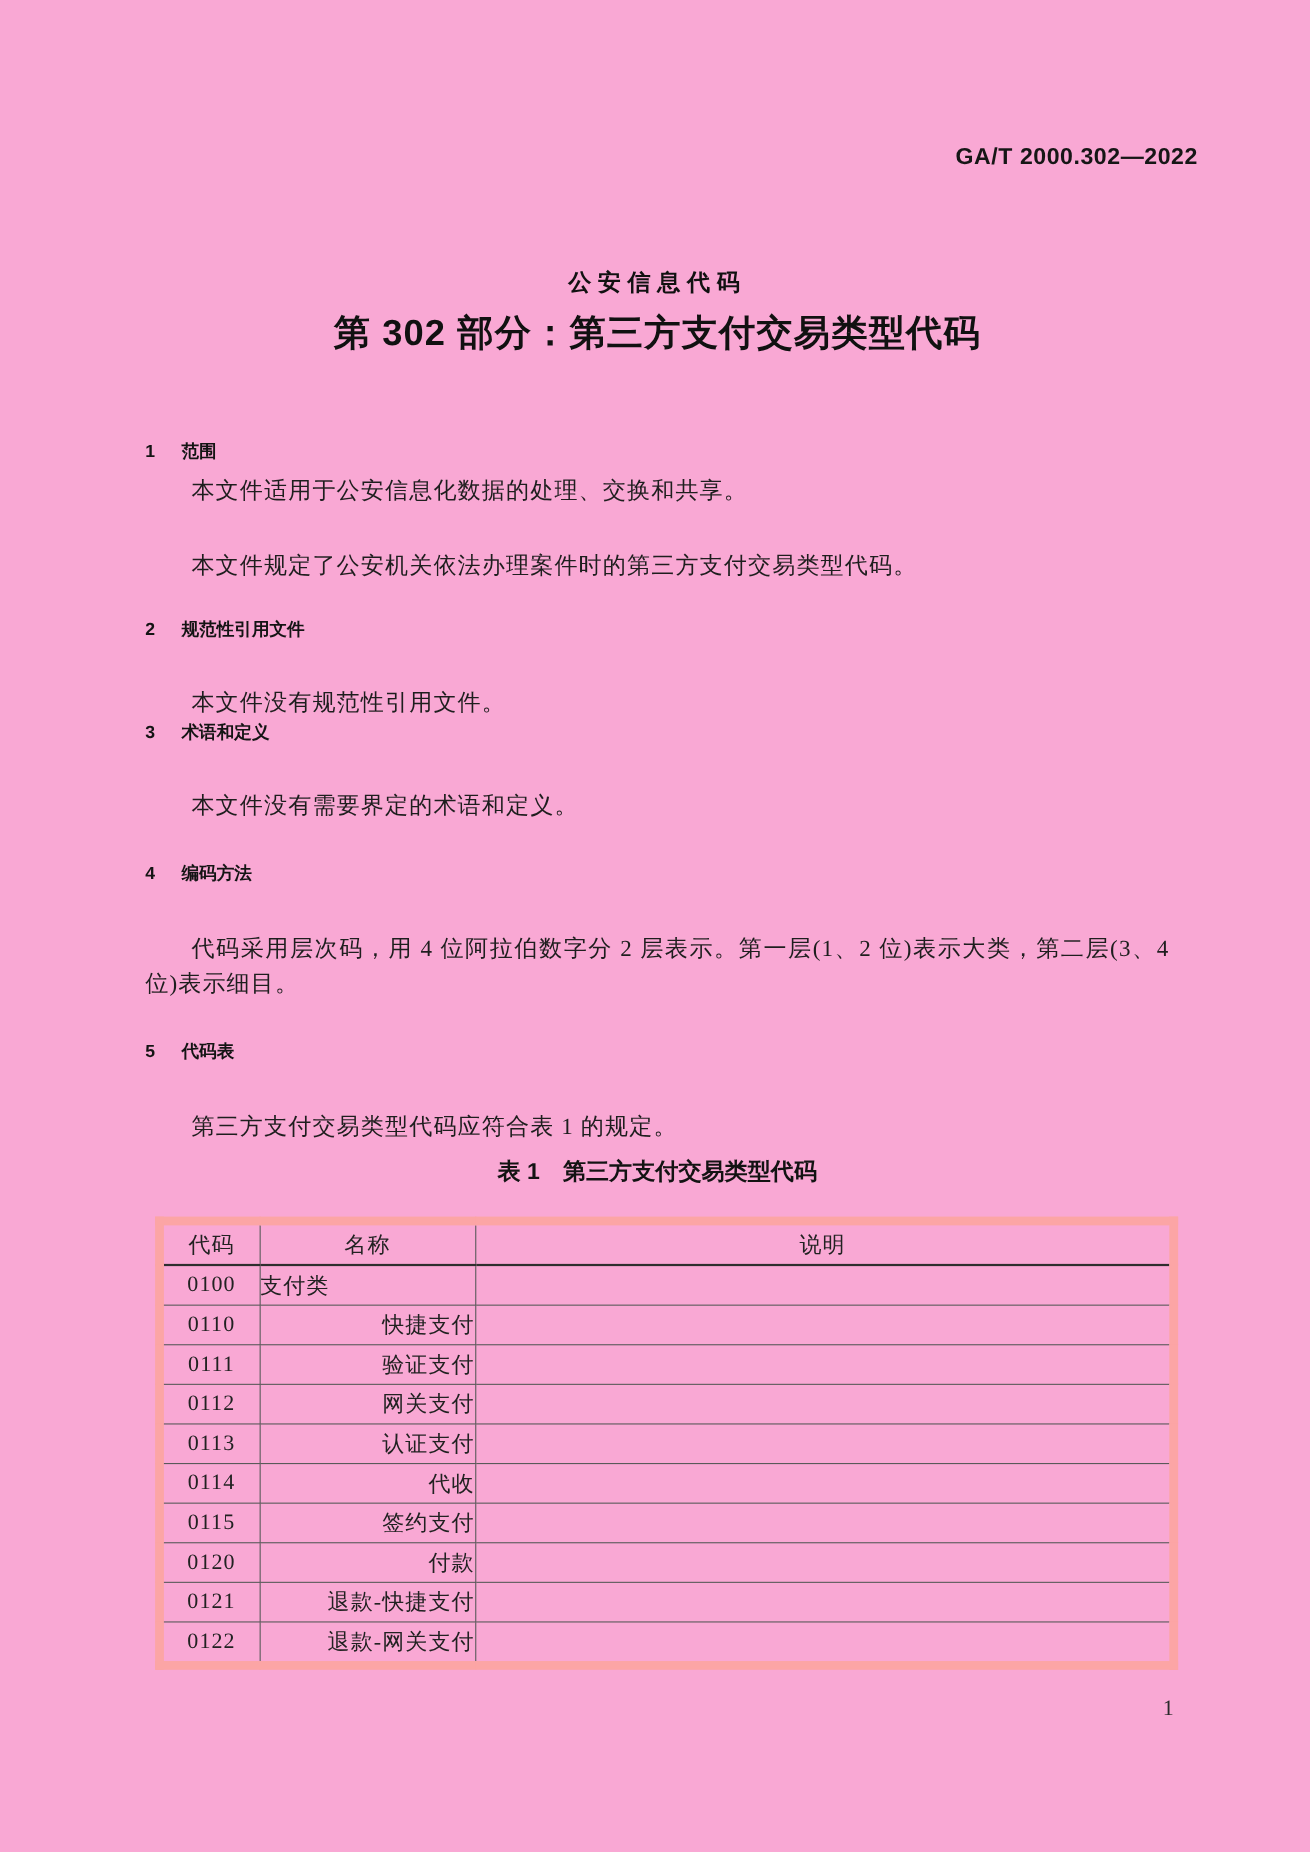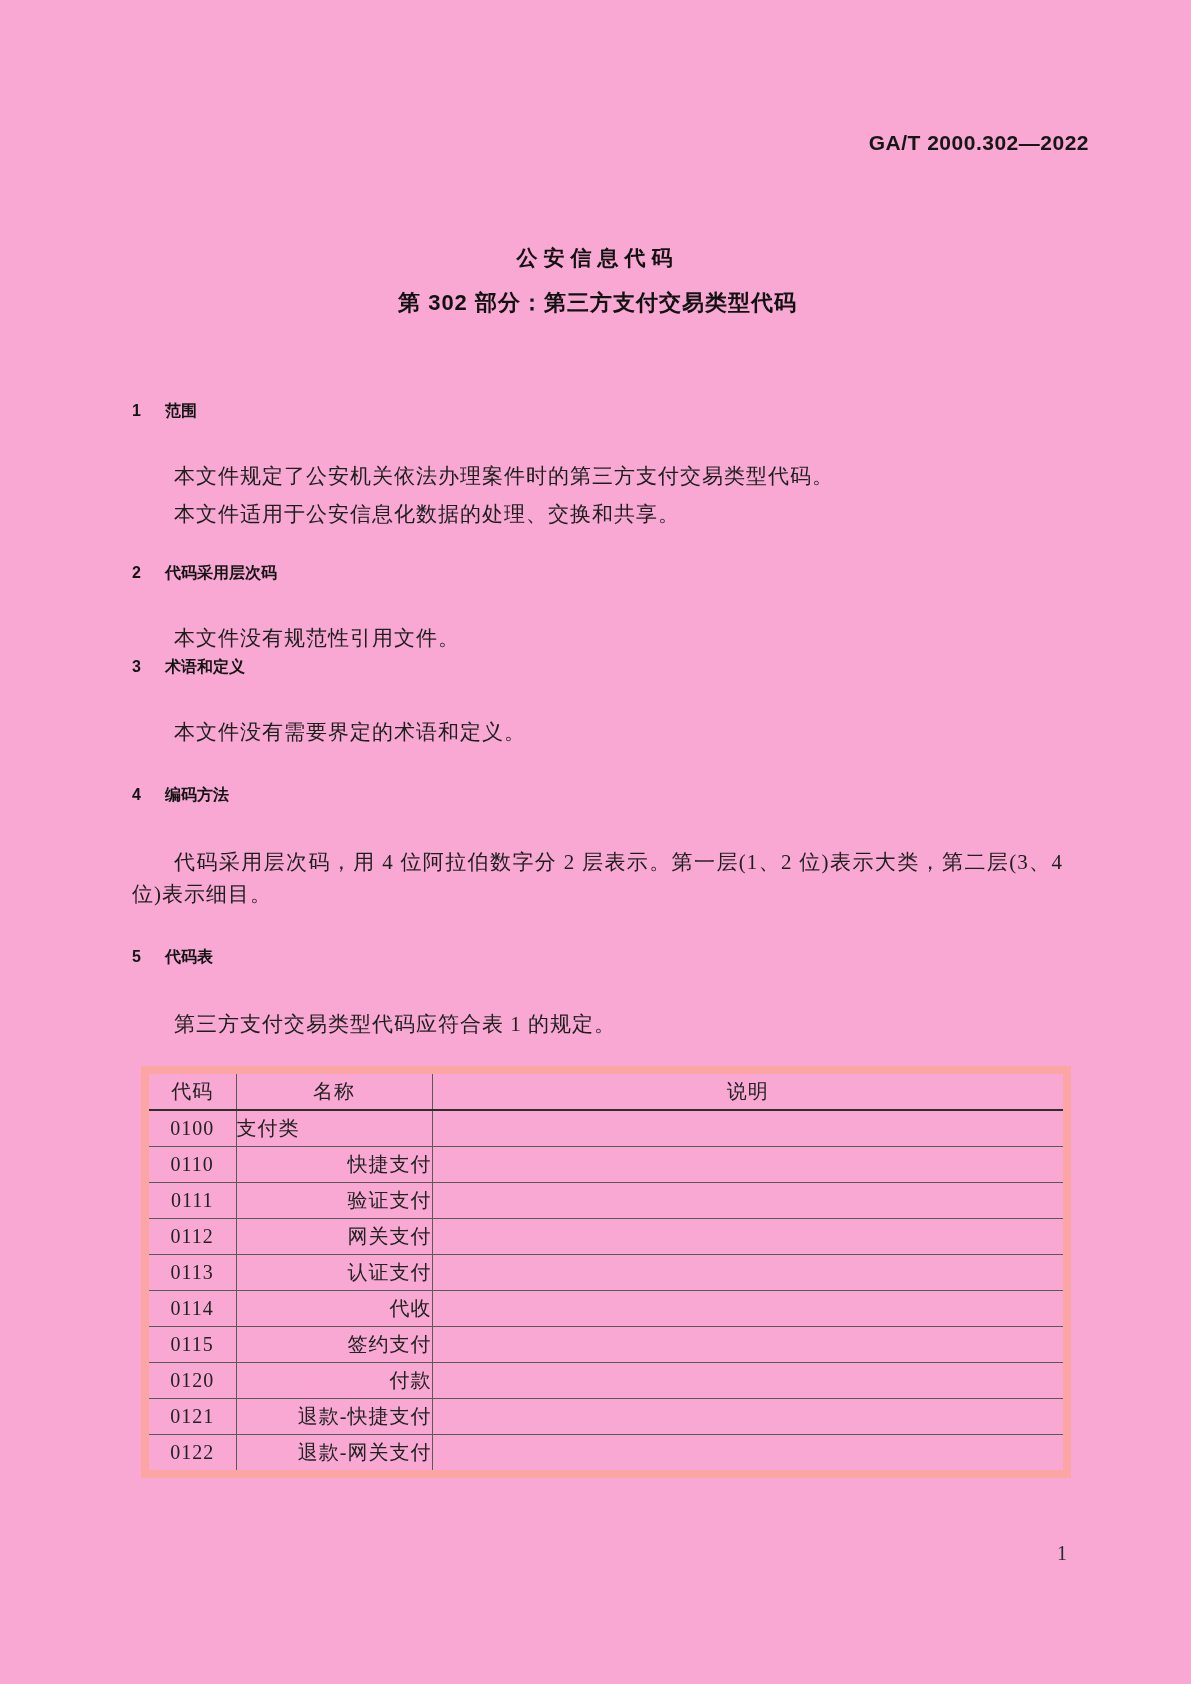--- a/index.html
+++ b/index.html
@@ -27,21 +27,21 @@
     position: absolute;
     top: 236px;
     left: 132px;
     width: 931px;
     text-align: center;
     font-family: "Liberation Sans", sans-serif;
     font-weight: bold;
     color: #111;
   }
   .title-line1 { font-size: 21px; line-height: 44px; letter-spacing: 6px; }
-  .title-line2 { font-size: 22px; line-height: 46px; letter-spacing: 1px; }
+  .title-line2 { font-size: 33px; line-height: 46px; letter-spacing: 1px; }
   .content {
     position: absolute;
     left: 132px;
     top: 0;
     width: 931px;
   }
   .sec-heading {
     font-family: "Liberation Sans", sans-serif;
     font-weight: bold;
     font-size: 16px;
@@ -113,43 +113,44 @@
   <div class="doc-title">
     <div class="title-line1">公安信息代码</div>
     <div class="title-line2">第 302 部分：第三方支付交易类型代码</div>
   </div>
 
   <div class="content">
 
     <div class="sec-heading mt-sec1">
       <span class="sec-num">1</span><span class="sec-title">范围</span>
     </div>
+    <p class="body-para mt-para2">本文件适用于公安信息化数据的处理、交换和共享。</p>
     <p class="body-para mt-para">本文件规定了公安机关依法办理案件时的第三方支付交易类型代码。</p>
-    <p class="body-para mt-para2">本文件适用于公安信息化数据的处理、交换和共享。</p>
 
     <div class="sec-heading" style="margin-top:30px;">
-      <span class="sec-num">2</span><span class="sec-title">代码采用层次码</span>
+      <span class="sec-num">2</span><span class="sec-title">规范性引用文件</span>
     </div>
     <p class="body-para mt-para">本文件没有规范性引用文件。</p>
 
     <div class="sec-heading" style="">
       <span class="sec-num">3</span><span class="sec-title">术语和定义</span>
     </div>
     <p class="body-para mt-para">本文件没有需要界定的术语和定义。</p>
 
     <div class="sec-heading mt-sec">
       <span class="sec-num">4</span><span class="sec-title">编码方法</span>
     </div>
     <p class="body-para mt-para-b">代码采用层次码，用 4 位阿拉伯数字分 2 层表示。第一层(1、2 位)表示大类，第二层(3、4 位)表示细目。</p>
 
     <div class="sec-heading mt-sec">
       <span class="sec-num">5</span><span class="sec-title">代码表</span>
     </div>
     <p class="body-para mt-para-b">第三方支付交易类型代码应符合表 1 的规定。</p>
 
+    <div class="table-caption">表 1　第三方支付交易类型代码</div>
 
     <table class="code-table">
       <colgroup>
         <col style="width:91px">
         <col style="width:196px">
         <col style="width:635px">
       </colgroup>
       <thead>
         <tr>
           <th>代码</th>

